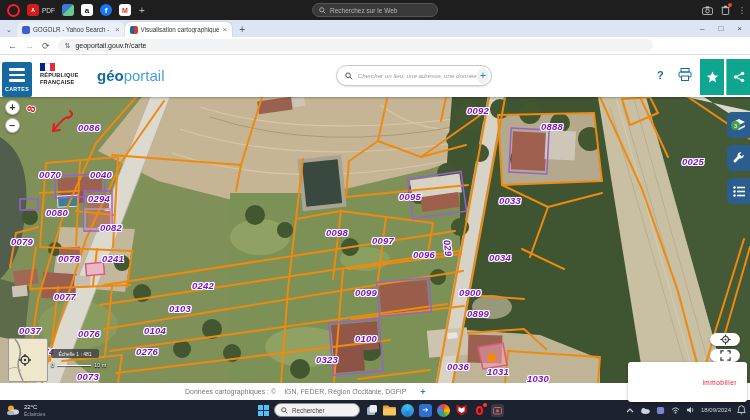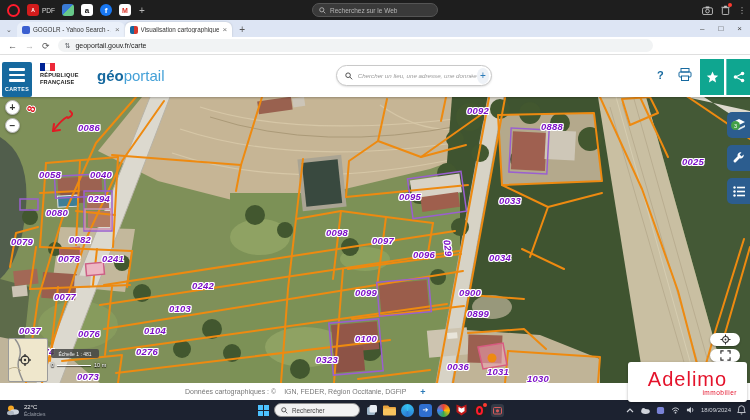--- a/index.html
+++ b/index.html
@@ -420,25 +420,25 @@
         <path d="M70,14 q5,4 -2,7"></path>
           <path d="M67,20 C60,24 58,28 53,34"></path>
           <path d="M53,34 l7,-1"></path>
           <path d="M53,34 l1,-7"></path>
       </g>
     </svg>
 
     
     <div>
         <div class="parcel-label" style="left: 89px; top: 30px;">0086</div>
-        <div class="parcel-label" style="left: 50px; top: 77px;">0058</div>
+        <div class="parcel-label" style="left: 50px; top: 77px;">0070</div>
         <div class="parcel-label" style="left: 101px; top: 77px;">0040</div>
         <div class="parcel-label" style="left: 99px; top: 101px;">0294</div>
         <div class="parcel-label" style="left: 57px; top: 115px;">0080</div>
-        <div class="parcel-label" style="left: 80px; top: 130px; margin-top: 12px;">0082</div>
+        <div class="parcel-label" style="left: 111px; top: 130px;">0082</div>
         <div class="parcel-label" style="left: 22px; top: 144px;">0079</div>
         <div class="parcel-label" style="left: 69px; top: 161px;">0078</div>
         <div class="parcel-label" style="left: 113px; top: 161px;">0241</div>
         <div class="parcel-label" style="left: 203px; top: 188px;">0242</div>
         <div class="parcel-label" style="left: 180px; top: 211px;">0103</div>
         <div class="parcel-label" style="left: 155px; top: 233px;">0104</div>
         <div class="parcel-label" style="left: 65px; top: 199px;">0077</div>
         <div class="parcel-label" style="left: 30px; top: 233px;">0037</div>
         <div class="parcel-label" style="left: 89px; top: 236px;">0076</div>
         <div class="parcel-label" style="left: 147px; top: 254px;">0276</div>
@@ -625,17 +625,16 @@
         </svg>
       <div class="date">18/09/2024</div>
       <svg width="9" height="10" viewBox="0 0 10 11">
           <path d="M5 0.8 a3.2 3.2 0 0 1 3.2 3.2 v2.5 l1 1.8 H0.8 l1 -1.8 V4 A3.2 3.2 0 0 1 5 0.8 Z" fill="none" stroke="#cfd3da"></path>
           <path d="M4 9.5 a1 1 0 0 0 2 0" fill="#cfd3da"></path>
         </svg>
     </div>
   </div>
 
   <div id="adelimo" class="abs">
-    <div class="nm">Adelimo</div>
     <div class="sub">immobilier</div>
   </div>
 
 </div>
 
 </body></html>

